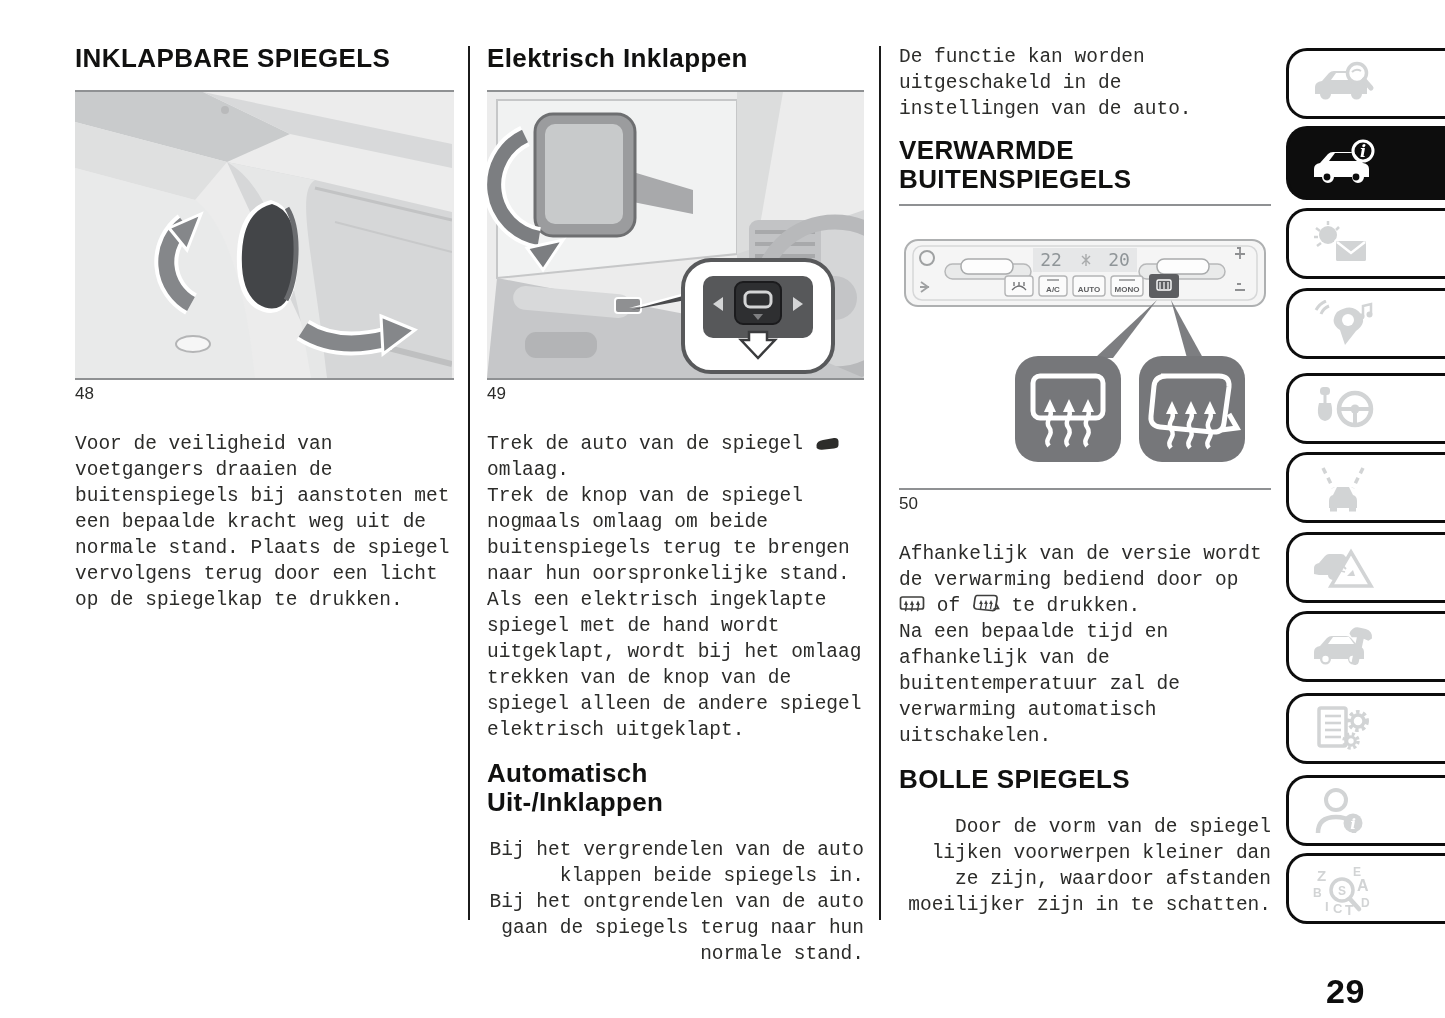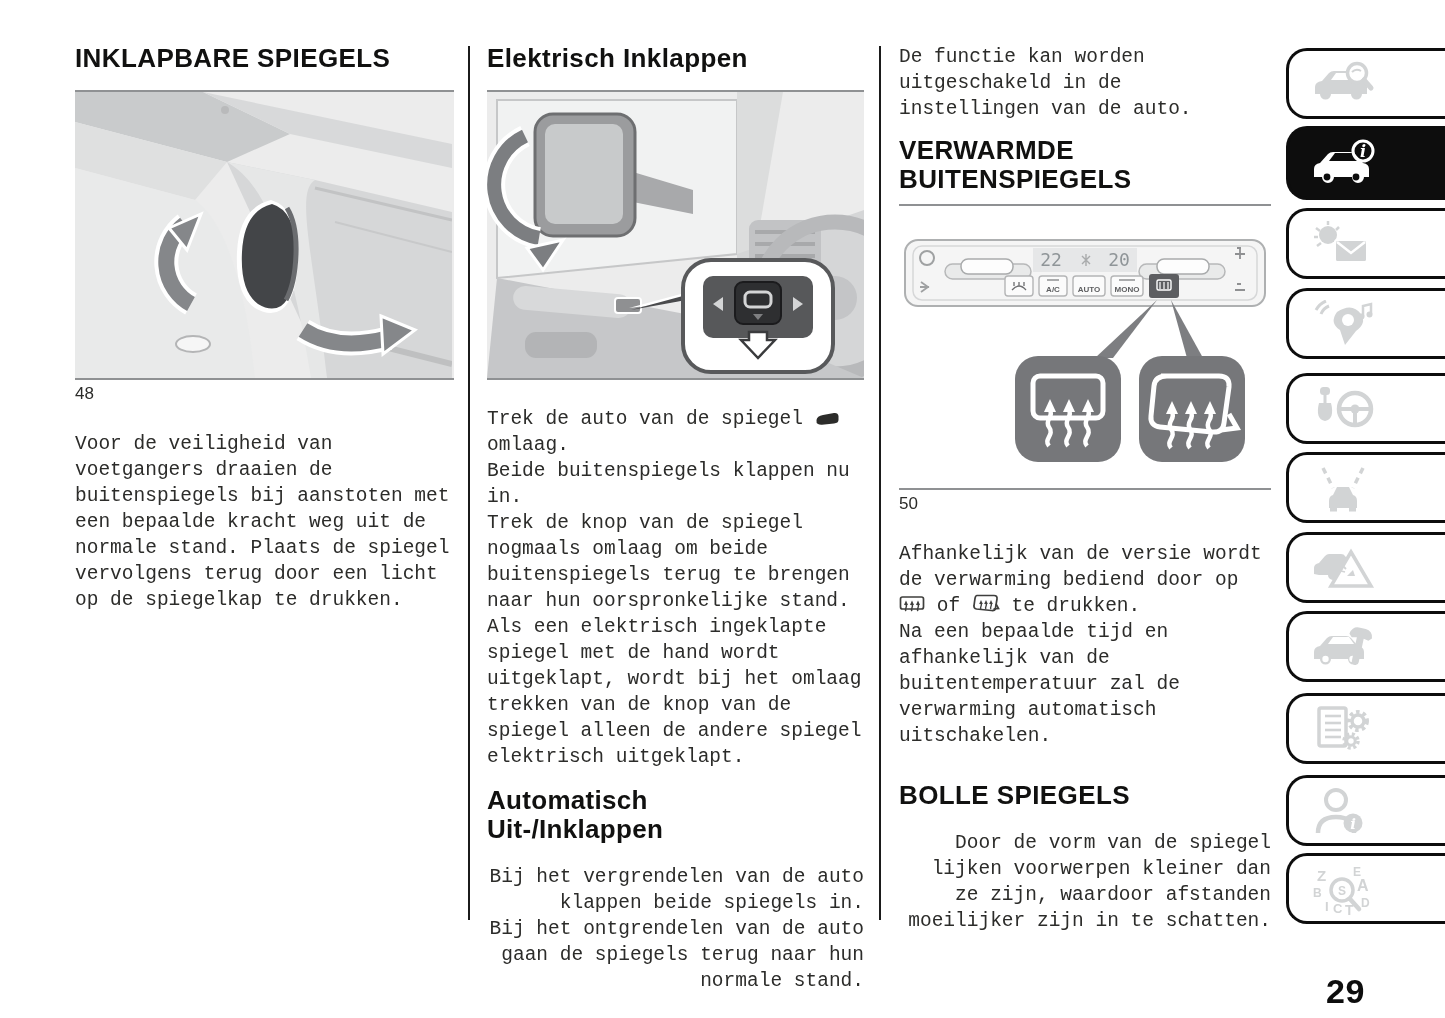--- a/index.html
+++ b/index.html
@@ -139,31 +139,31 @@
         <rect x="196" y="168" width="150" height="112" rx="28" fill="#ffffff" stroke="#58595b" stroke-width="4"></rect>
         <rect x="216" y="184" width="110" height="62" rx="10" fill="#57585a"></rect>
         <polygon points="226,212 236,205 236,219" fill="#d4d5d6"></polygon>
         <polygon points="316,212 306,205 306,219" fill="#d4d5d6"></polygon>
         <rect x="248" y="190" width="46" height="42" rx="8" fill="#2e2f31" stroke="#1b1b1d" stroke-width="2"></rect>
         <rect x="258" y="200" width="26" height="15" rx="5" fill="none" stroke="#d4d5d6" stroke-width="3"></rect>
         <polygon points="266,222 276,222 271,228" fill="#7e7f81"></polygon>
         <polygon points="262,240 280,240 280,248 288,248 271,266 254,248 262,248" fill="#ffffff" stroke="#3a3b3d" stroke-width="2.5"></polygon>
       </svg>
     </div>
+    <figcaption class="fig-cap">49</figcaption>
   </figure>
 
   <div class="body-text">
     <p class="sent">
       <span>Trek de auto van de spiegel</span>
       <span class="inline-ic"><svg width="25" height="14" viewBox="0 0 25 14">
             <path d="M3,12 Q1,11 1.5,8 Q2,4 8,3 L19,1 Q23,0.5 23.5,4 L23.5,8 Q23.5,11 19,11.5 L7,12.8 Q4.5,13 3,12 Z" fill="#2c2c2a"></path>
           </svg></span>
       <span>omlaag.</span>
     </p>
-    <p class="sent">Beide buitenspiegels klappen nu in.</p>
     <p class="sent">Trek de knop van de spiegel nogmaals omlaag om beide buitenspiegels terug te brengen naar hun oorspronkelijke stand.</p>
     <p class="sent">Als een elektrisch ingeklapte spiegel met de hand wordt uitgeklapt, wordt bij het omlaag trekken van de knop van de spiegel alleen de andere spiegel elektrisch uitgeklapt.</p>
   </div>
 
   <h2 class="h-sub">Automatisch Uit-/Inklappen</h2>
 
   <div class="body-text tight">
     <p class="sent">Bij het vergrendelen van de auto klappen beide spiegels in.</p>
     <p class="sent">Bij het ontgrendelen van de auto gaan de spiegels terug naar hun normale stand.</p>
   </div>
@@ -274,21 +274,21 @@
             </g>
             <polygon points="7.2,11 10.8,11 9,7 " fill="#3f3f3d"></polygon>
             <polygon points="12.2,11 15.8,11 14,7" fill="#3f3f3d"></polygon>
             <polygon points="17.2,11 20.8,11 19,7" fill="#3f3f3d"></polygon>
           </svg></span>
       <span>te drukken.</span>
     </p>
     <p class="sent">Na een bepaalde tijd en afhankelijk van de buitentemperatuur zal de verwarming automatisch uitschakelen.</p>
   </div>
 
-  <h2 class="h-caps" style="margin-top:32px">BOLLE SPIEGELS</h2>
+  <h2 class="h-caps" style="margin-top:16px">BOLLE SPIEGELS</h2>
 
   <div class="body-text tight">
     <p class="sent">Door de vorm van de spiegel lijken voorwerpen kleiner dan ze zijn, waardoor afstanden moeilijker zijn in te schatten.</p>
   </div>
 </section>
 
 <nav>
 
   <div class="tab" style="top:48px">
     <svg width="64" height="48" viewBox="0 0 64 48">

